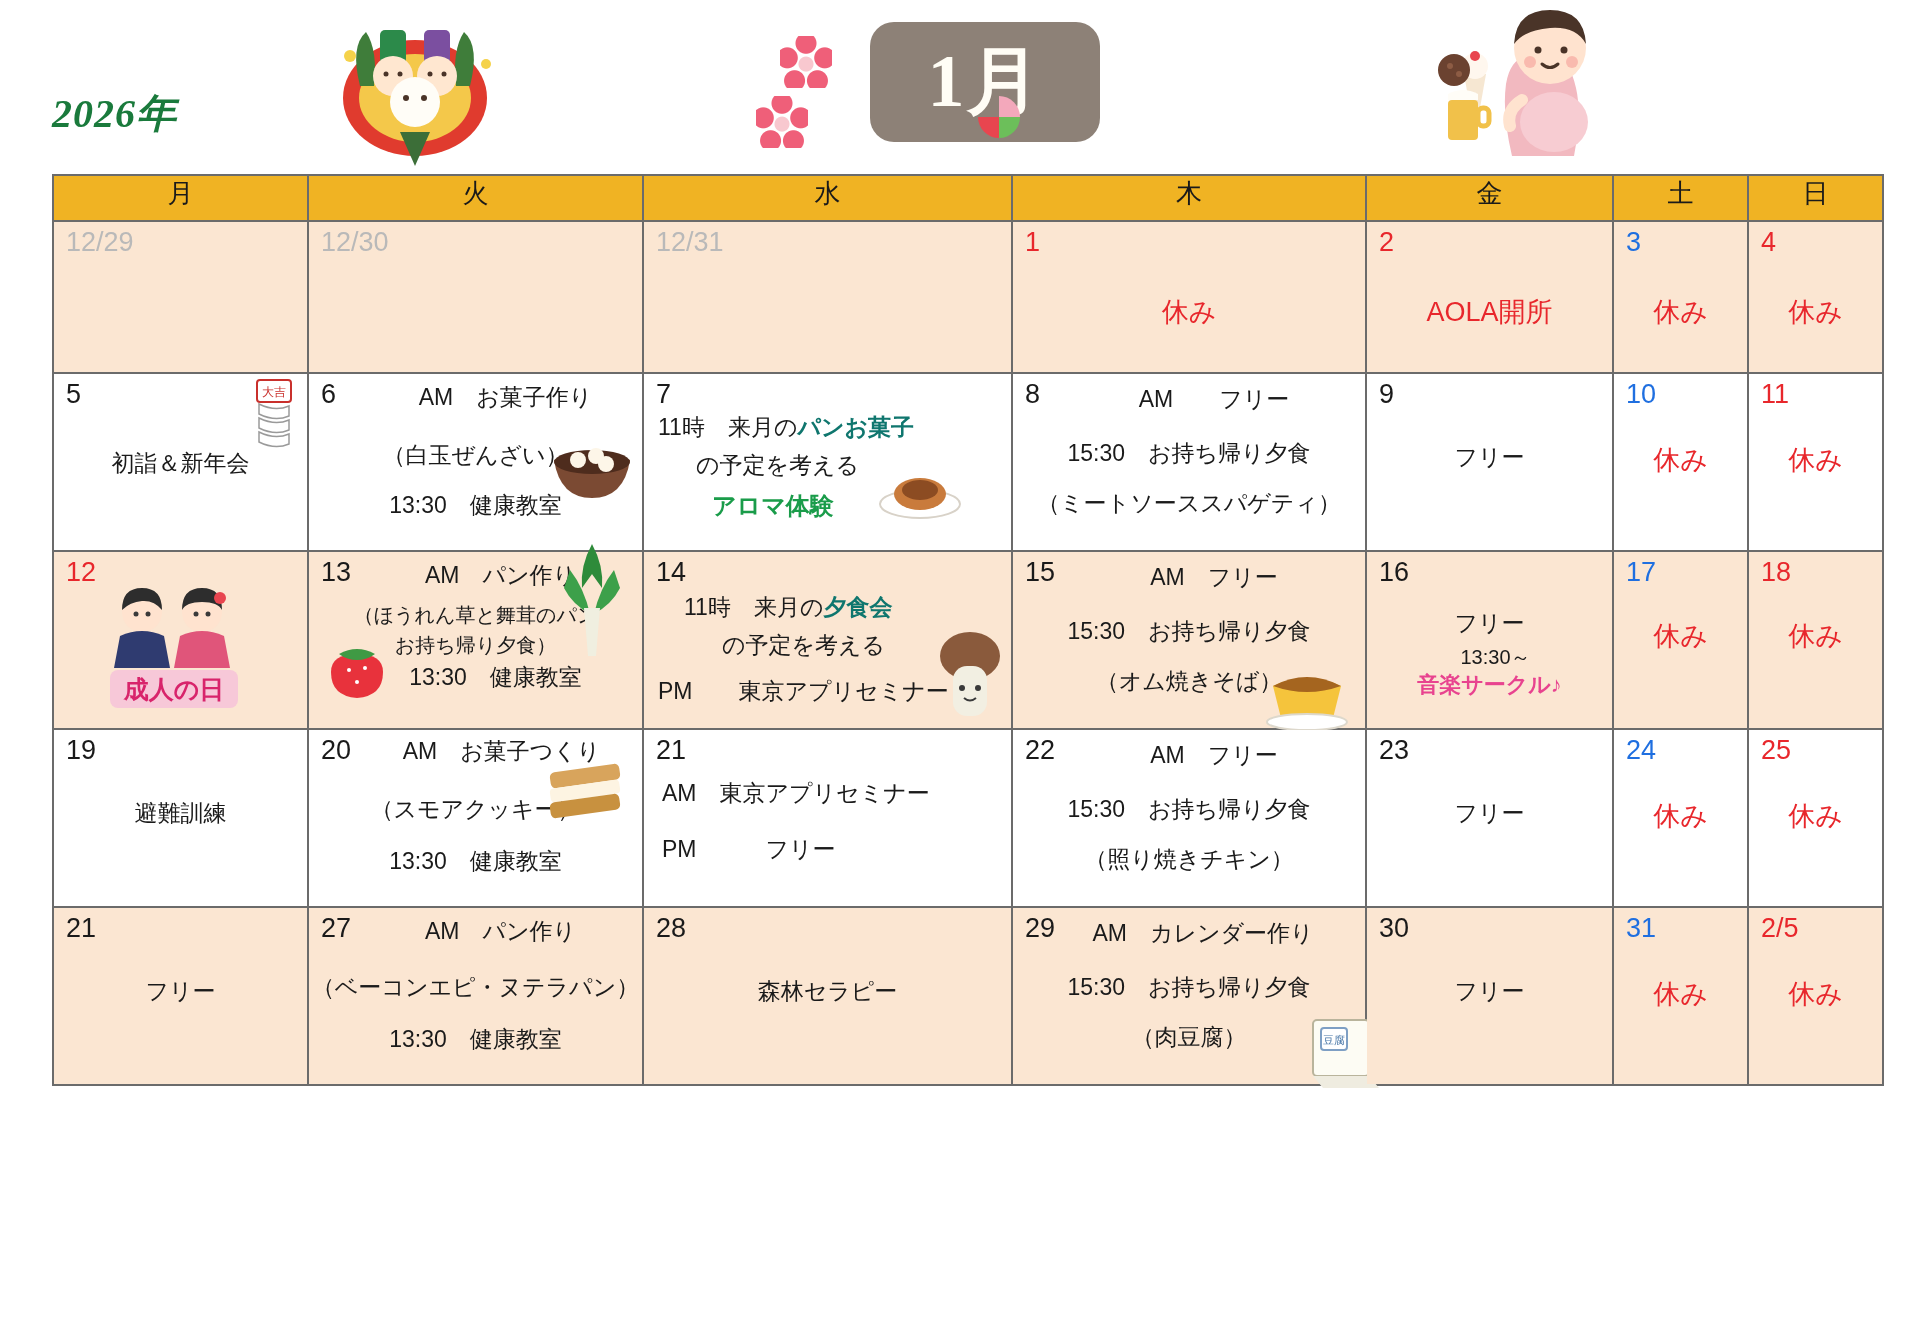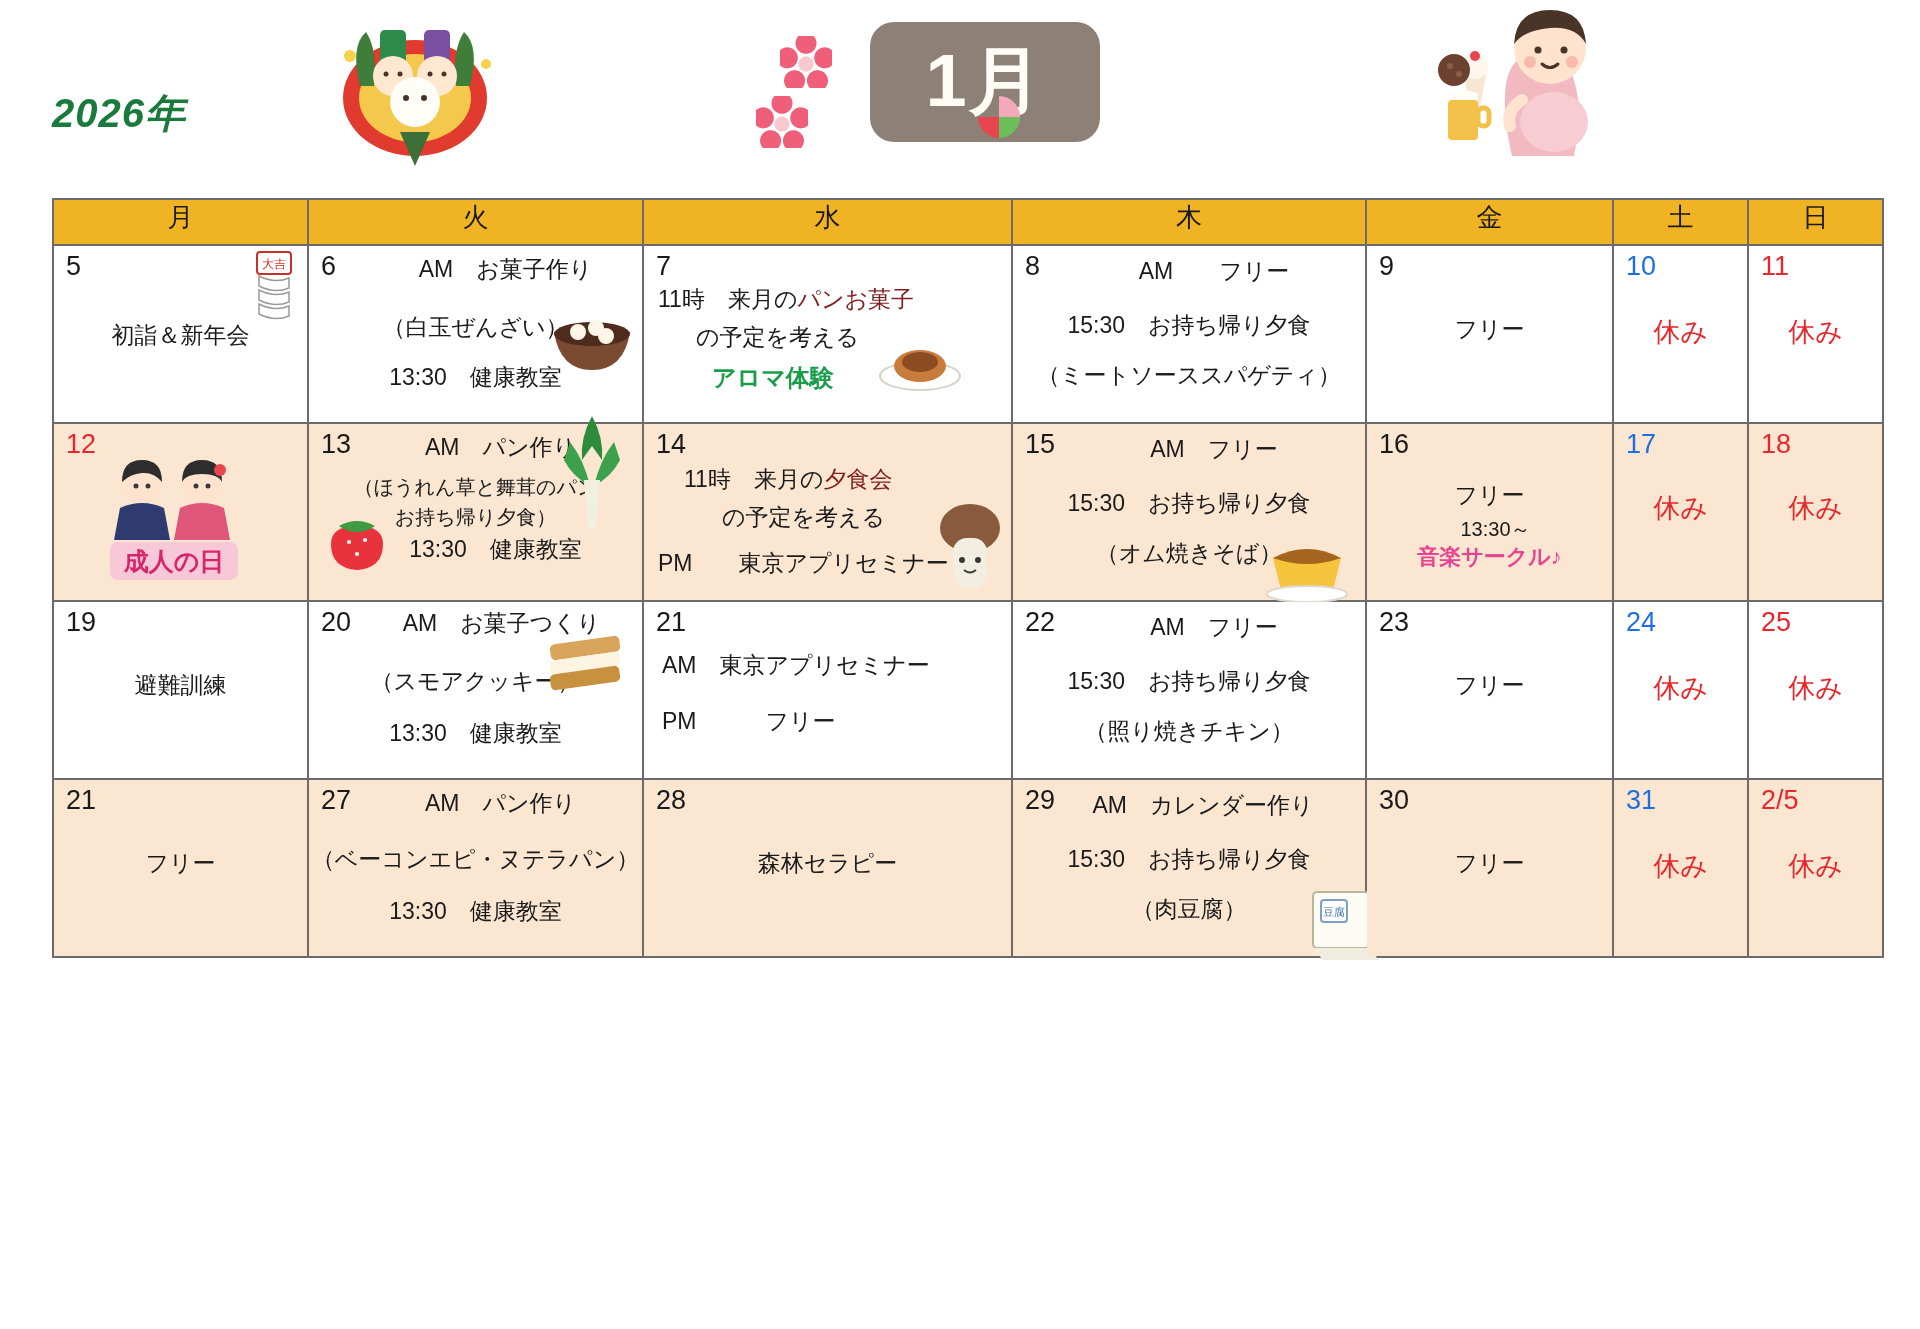--- a/index.html
+++ b/index.html
@@ -6,21 +6,21 @@
   body{
     width:1920px;height:1329px;
     background:#ffffff;
     font-family:"Liberation Sans","DejaVu Sans",sans-serif;
     overflow:hidden;
     position:relative;
   }
   .page{position:relative;width:1920px;height:1329px;}
 
   
-  .header{position:relative;height:198px;}
+  .header{position:relative;height:174px;font-family:Liberation Serif, serif;}
   .year{
     position:absolute;left:52px;top:86px;
     font-size:40px;font-weight:bold;color:#1a7a3c;
     font-style:italic;letter-spacing:1px;
   }
   .kadomatsu{position:absolute;left:320px;top:6px;width:190px;height:165px;}
   .month-badge{position:absolute;left:760px;top:14px;width:300px;height:135px;}
   .month-plate{
     position:absolute;left:110px;top:8px;width:230px;height:120px;
     background:#8d8177;border-radius:24px;
@@ -78,21 +78,21 @@
   .ev{
     position:absolute;left:0;right:0;
     font-size:23px;color:#1a1a1a;line-height:1.35;
     text-align:center;
   }
   .ev.red{color:#e8272c;font-size:27px;}
   .ev.small{font-size:20px;}
   .ev.left{text-align:left;padding-left:14px;}
   .ev.green-bold{color:#1a9c4a;font-weight:bold;font-size:24px;}
   .ev.pink-bold{color:#e8438f;font-weight:bold;font-size:22px;}
-  .inline-red{color:#7f1d1d;font-weight:normal;}
+  .inline-red{color:#0f766e;font-weight:bold;}
 
   
   .memo{
     margin-left:52px;width:1816px;
     border:2px solid #6b6b6b;border-top:none;
     height:182px;background:#fff;position:relative;
   }
   .memo-line{
     position:absolute;left:20px;font-size:27px;color:#111;
   }
@@ -196,20 +196,47 @@
         <th style="width:333px">火</th>
         <th style="width:367px">水</th>
         <th style="width:352px">木</th>
         <th style="width:245px">金</th>
         <th style="width:133px">土</th>
         <th style="width:133px">日</th>
       </tr>
     </thead>
     <tbody>
 
+      <tr class="row-shade">
+        <td class="cell firstrow">
+          <div class="daynum gray">12/29</div>
+        </td>
+        <td class="cell firstrow">
+          <div class="daynum gray">12/30</div>
+        </td>
+        <td class="cell firstrow">
+          <div class="daynum gray">12/31</div>
+        </td>
+        <td class="cell firstrow">
+          <div class="daynum red">1</div>
+          <div class="ev red" style="top:72px">休み</div>
+        </td>
+        <td class="cell firstrow">
+          <div class="daynum red">2</div>
+          <div class="ev red" style="top:72px">AOLA開所</div>
+        </td>
+        <td class="cell firstrow">
+          <div class="daynum blue">3</div>
+          <div class="ev red" style="top:72px">休み</div>
+        </td>
+        <td class="cell firstrow">
+          <div class="daynum red">4</div>
+          <div class="ev red" style="top:72px">休み</div>
+        </td>
+      </tr>
 
       <tr class="row-plain">
         <td class="cell">
           <div class="daynum">5</div>
           <svg class="ill omikuji" viewBox="0 0 54 78">
             <rect x="10" y="2" width="34" height="22" rx="3" fill="#fff" stroke="#c9302c" stroke-width="2"></rect>
             <text x="27" y="18" font-size="12" fill="#c9302c" text-anchor="middle">大吉</text>
             <path d="M12 26 q16 8 30 2 l0 10 q-14 6 -30 -2 Z" fill="#fff" stroke="#9a9a9a" stroke-width="1.5"></path>
             <path d="M12 40 q16 8 30 2 l0 10 q-14 6 -30 -2 Z" fill="#fff" stroke="#9a9a9a" stroke-width="1.5"></path>
             <path d="M12 54 q16 8 30 2 l0 10 q-14 6 -30 -2 Z" fill="#fff" stroke="#9a9a9a" stroke-width="1.5"></path>

